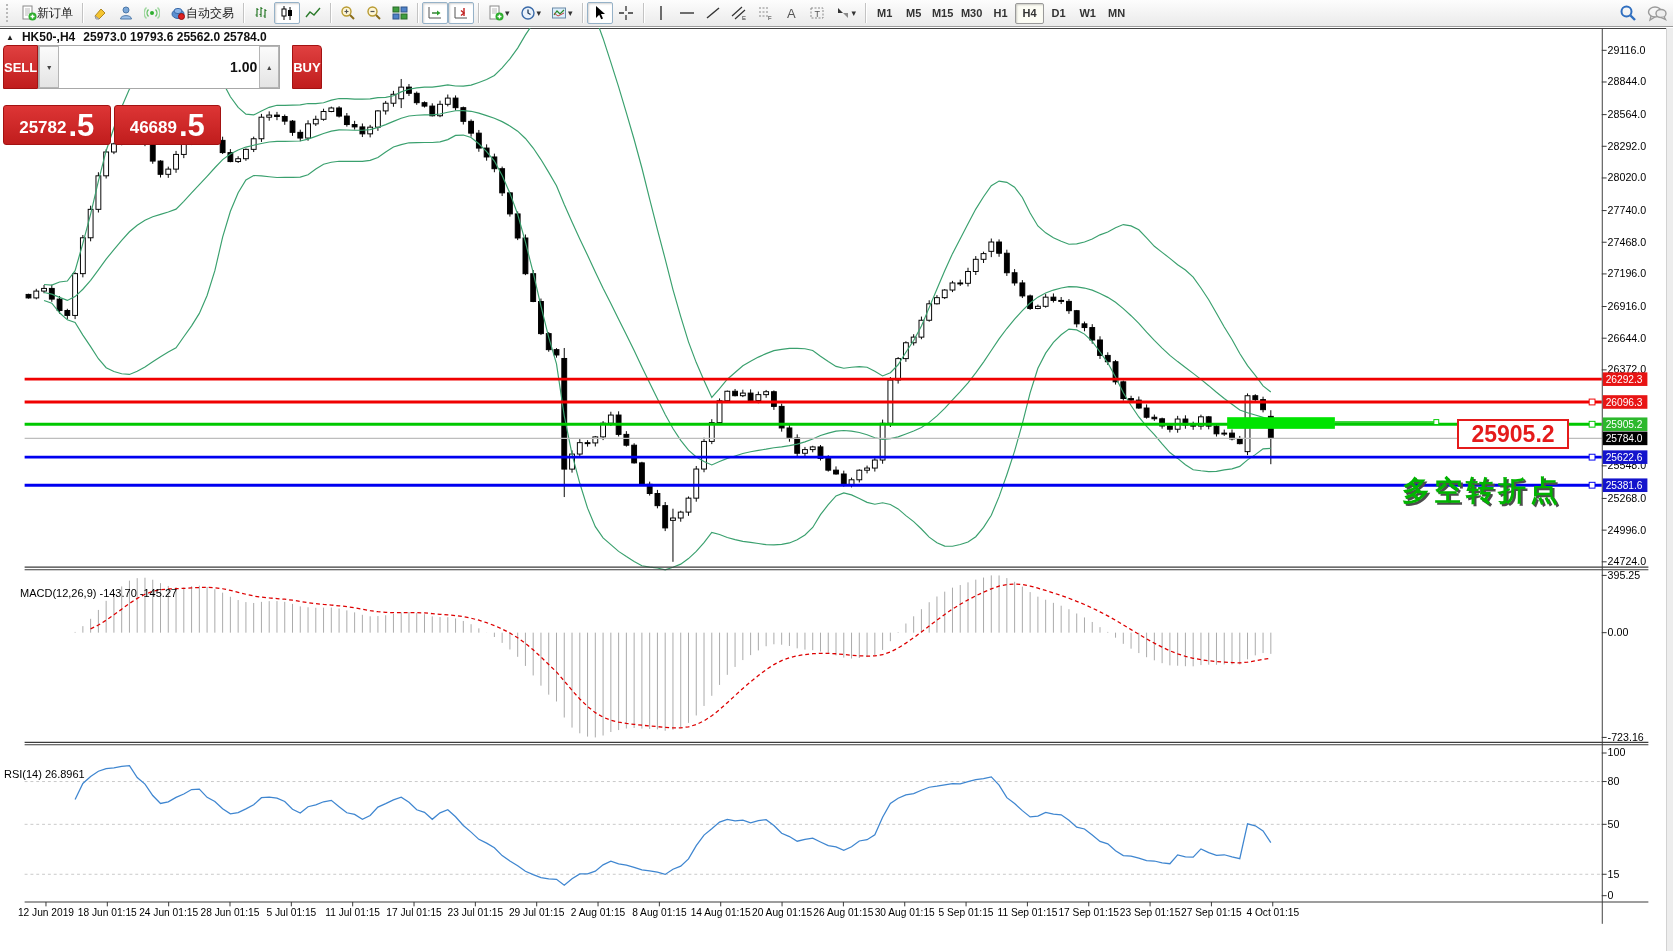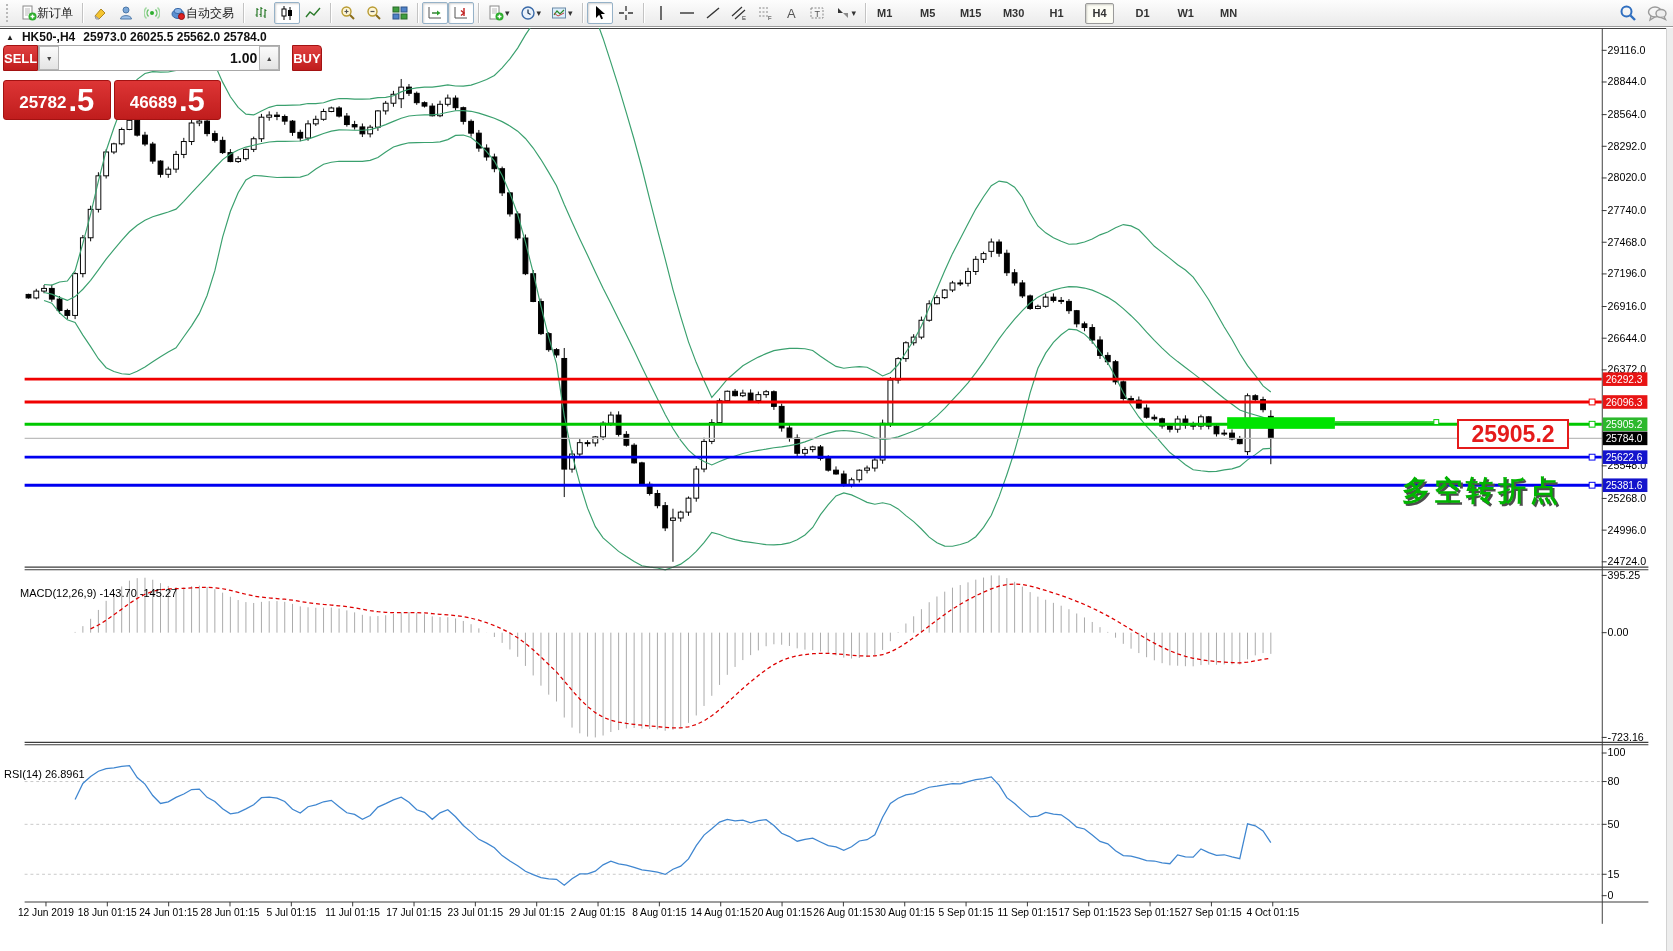--- a/index.html
+++ b/index.html
@@ -24,30 +24,30 @@
   .chart-area{position:absolute;top:28px;left:0;width:1673px;height:923px;background:#fff;
               border-top:1px solid #404040;box-sizing:border-box}
   #chart-svg{position:absolute;top:28px;left:0;z-index:1}
   .right-strip{position:absolute;top:28px;right:0;width:7px;height:923px;background:#ededed;
                border-left:1px solid #d2d2d2;z-index:4;box-sizing:border-box}
   .chart-header{position:absolute;top:30px;left:6px;z-index:10;font-size:12px;font-weight:bold;
                 color:#101010;display:flex;gap:8px;align-items:center}
   .chart-header .tri{font-size:8px;color:#222}
   
   .trade-panel{position:absolute;top:45px;left:3px;width:218px;z-index:20;font-family:"Liberation Sans",sans-serif}
-  .tp-row1{display:flex;height:26px}
+  .tp-row1{display:flex;height:44px}
   .btn-sell,.btn-buy{width:52px;background:linear-gradient(#e04040,#c01d1d);color:#fff;font-size:13px;
         font-weight:bold;border:1px solid #a31212;display:flex;align-items:center;justify-content:center;box-sizing:border-box}
   .btn-sell{border-radius:4px 0 0 0}.btn-buy{border-radius:0 4px 0 0;margin-left:12px}
   .vol-box{flex:1;display:flex;background:#fff;border:1px solid #a8a8a8;box-sizing:border-box}
   .vol-btn{width:20px;background:linear-gradient(#fbfbfb,#e4e4e4);border:1px solid #b5b5b5;font-size:8px;
            color:#444;display:flex;align-items:center;justify-content:center;box-sizing:border-box}
   .vol-input{flex:1;border:none;outline:none;text-align:right;font-size:14px;font-weight:bold;color:#111;
              font-family:"Liberation Sans",sans-serif;min-width:10px}
-  .tp-row2{display:flex;gap:3px;margin-top:9px}
+  .tp-row2{display:flex;gap:3px;margin-top:16px}
   .price-box{flex:1;height:40px;background:linear-gradient(#dd3535,#c01d1d);border:1px solid #a31212;
              border-radius:3px;color:#fff;display:flex;align-items:flex-end;justify-content:center;
              padding-bottom:3px;box-sizing:border-box}
   .price-main{font-size:17px;font-weight:bold;line-height:26px}
   .price-frac{font-size:31px;font-weight:bold;line-height:31px;margin-left:2px}
   
   .callout{position:absolute;left:1457px;top:419px;width:112px;height:30px;z-index:12;background:#fff;
            border:2px solid #e51b1b;color:#e51b1b;font-size:23px;font-weight:bold;display:flex;
            align-items:center;justify-content:center;box-sizing:border-box}
   .cn-note{position:absolute;left:1402px;top:472px;z-index:12;font-size:28px;font-weight:bold;
@@ -293,21 +293,21 @@
     <span class="icon">
       <svg width="16" height="16">
           <path d="M3 3 L8 8 L3 8 Z" fill="#333"></path>
           <path d="M13 13 L8 8 L13 8 Z" fill="#8a8a8a"></path>
         </svg>
     </span>
     <span class="caret">▾</span>
   </div>
   <div class="tb-sep"></div>
 
-  <div id="tf-strip" style="display:flex;align-items:flex-end;gap:14px">
+  <div id="tf-strip" style="display:flex;align-items:flex-end;gap:0">
       <div class="tf">M1</div>
       <div class="tf">M5</div>
       <div class="tf">M15</div>
       <div class="tf">M30</div>
       <div class="tf">H1</div>
       <div class="tf active">H4</div>
       <div class="tf">D1</div>
       <div class="tf">W1</div>
       <div class="tf">MN</div>
     </div>
@@ -939,21 +939,21 @@
     <line x1="1222.8" y1="928.5" x2="1222.8" y2="933" stroke="#333"></line>
     <text x="1222.8" y="943" font-size="10.5" fill="#000" text-anchor="middle" font-family="Liberation Sans">27 Sep 01:15</text>
     <line x1="1286" y1="928.5" x2="1286" y2="933" stroke="#333"></line>
     <text x="1286" y="943" font-size="10.5" fill="#000" text-anchor="middle" font-family="Liberation Sans">4 Oct 01:15</text>
   </svg>
 <div class="right-strip"></div>
 
 <div class="chart-header">
   <span class="tri">▲</span>
   <span>HK50-,H4</span>
-  <span>25973.0 26025.5 25562.0 25784.0</span>
+  <span>25973.0 19793.6 25562.0 25784.0</span>
 </div>
 
 <div class="trade-panel">
   <div class="tp-row1">
     <div class="btn-sell">SELL</div>
     <div class="vol-box">
       <div class="vol-btn">
           <span style="font-size:7px">▼</span>
         </div>
       <input class="vol-input" value="1.00" style="">

